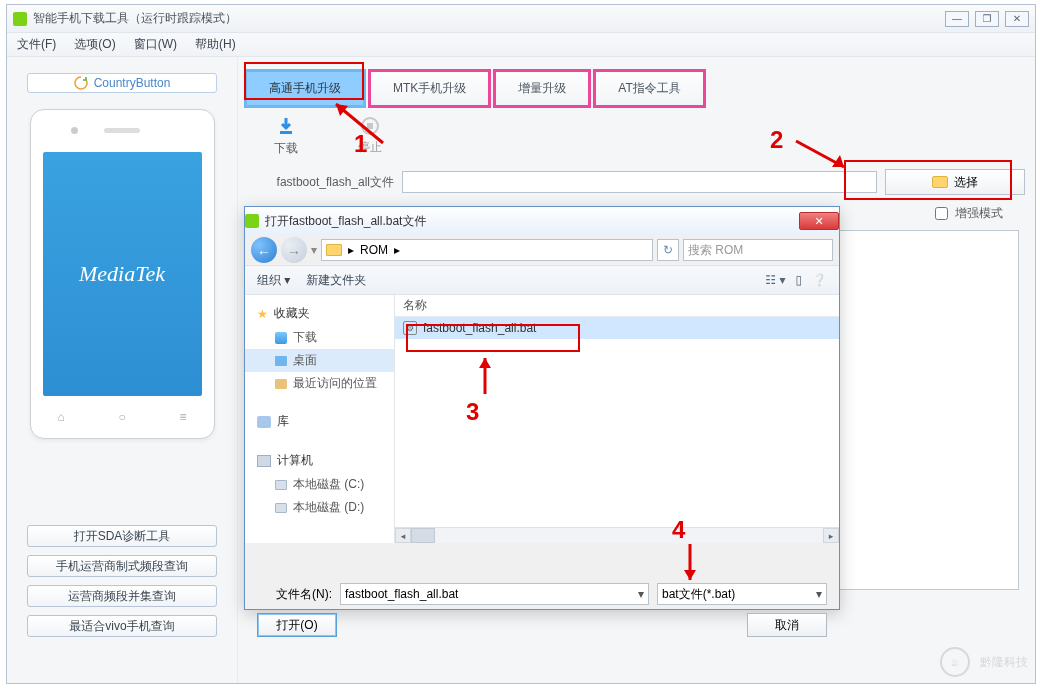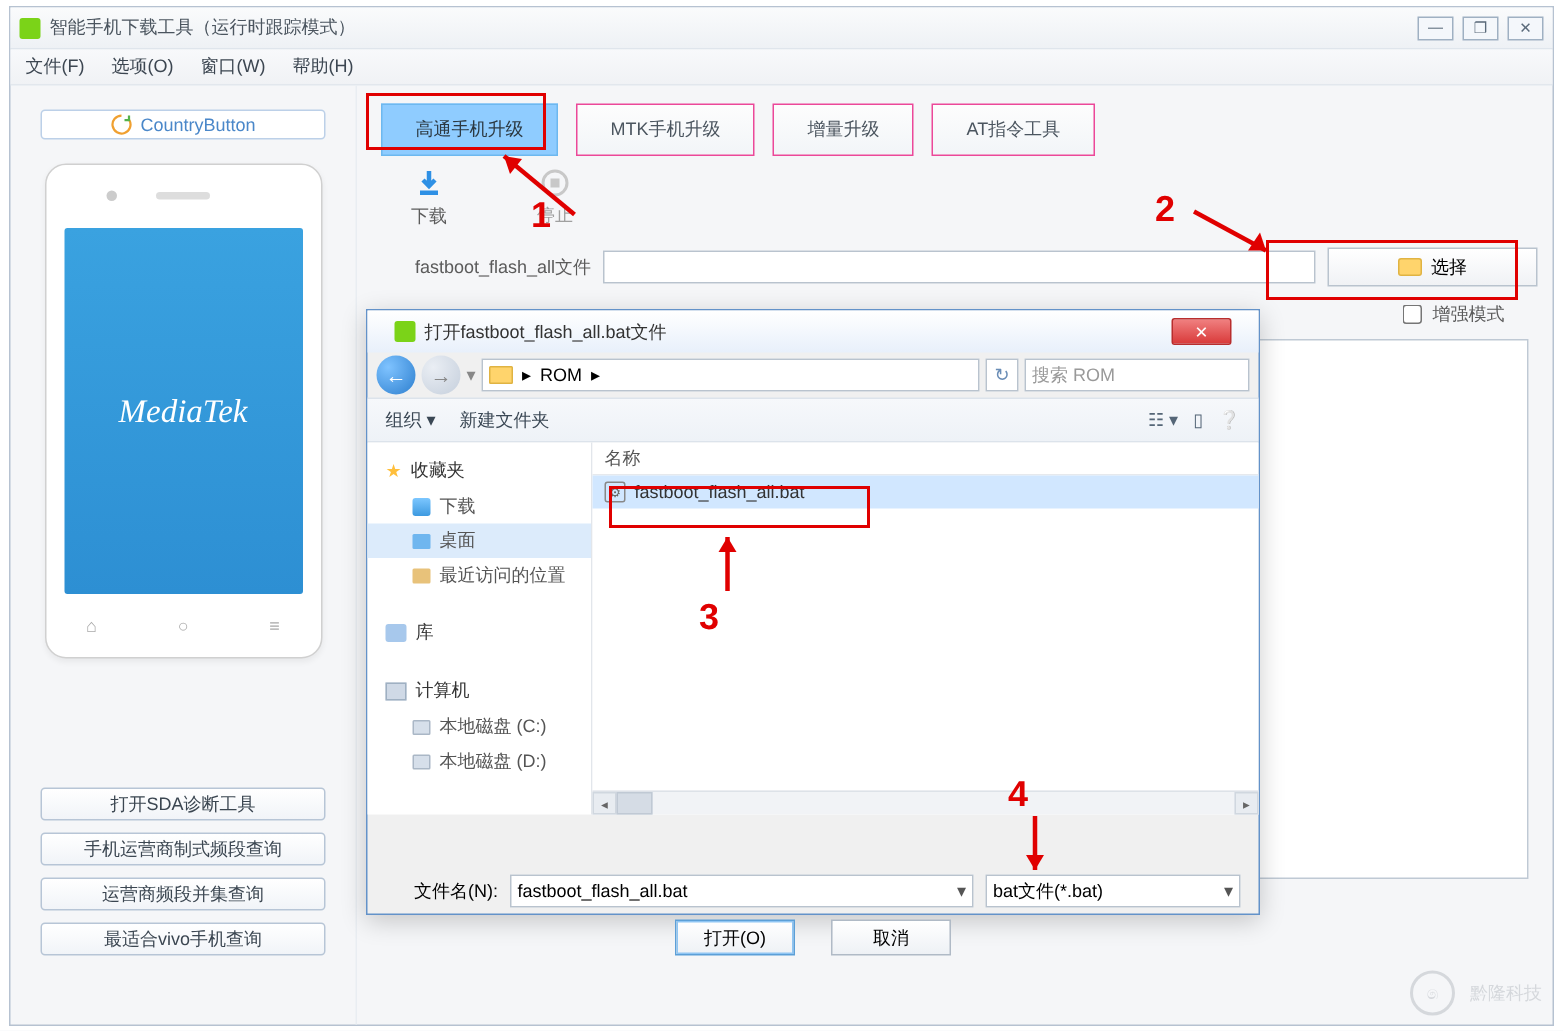--- a/index.html
+++ b/index.html
@@ -20,21 +20,21 @@
 .phone { margin-top: 16px; width: 185px; height: 330px; background:#fff; border:1px solid #d0d0d0; border-radius: 14px; box-shadow: 0 2px 4px rgba(0,0,0,.06); position:relative;}
 .phone .screen { position:absolute; left:12px; right:12px; top:42px; bottom:42px; background: linear-gradient(#3aa2e0,#2d8fd3); border-radius:2px; display:flex; align-items:center; justify-content:center; color:#fff; font-size:22px; font-family: "Times New Roman", serif; font-style: italic;}
 .phone .speaker{ position:absolute; top:18px; left:50%; transform:translateX(-50%); width:36px; height:5px; background:#ddd; border-radius:3px;}
 .phone .cam{position:absolute; top:17px; left:40px; width:7px; height:7px; background:#ccc; border-radius:50%;}
 .phone .navdots{position:absolute; bottom:14px; left:0; right:0; display:flex; justify-content:space-around; color:#aaa; font-size:14px;}
 .side-btn { width: 190px; height: 22px; margin-top: 8px; border:1px solid #b7c5d6; background:linear-gradient(#fff,#f1f4f8); border-radius:3px; font-size:12px; color:#3b4651;}
 .side-buttons { margin-top: auto; padding-bottom: 30px; display:flex; flex-direction:column; align-items:flex-end;}
 
 .content { flex:1; padding: 12px 10px 10px 6px; border-left:1px solid #e9edf2;}
 .tabs { display:flex; gap:2px; }
-.tab { padding: 8px 22px; border:1px solid #ec4899; background: linear-gradient(#fdfdfd,#f2f5f8); color:#4b555f;margin-left:10px;}
+.tab { padding: 8px 22px; border:3px solid #ec4899; background: linear-gradient(#fdfdfd,#f2f5f8); color:#4b555f;}
 .tab.active { background: #8fccff; color:#2c3942; border-color:#6db8ef;}
 .toolbar { display:flex; gap:60px; padding: 8px 30px 4px; align-items:center;}
 .tool { display:flex; flex-direction:column; align-items:center; gap:4px; color:#5c5c5c;}
 .tool.disabled{color:#a0a0a0;}
 .tool .ico-dl { width:20px; height:20px; display:flex; align-items:center; justify-content:center;}
 .tool .ico-stop{width:18px;height:18px; border-radius:50%; border:2px solid #c8c8c8; display:flex; align-items:center; justify-content:center;}
 .tool .ico-stop::after{content:""; width:6px;height:6px;background:#c8c8c8;}
 
 .filerow { display:flex; align-items:center; margin-top: 8px; gap:8px;}
 .filerow .lbl { width:150px; text-align:right; color:#5b5b5b;}
@@ -45,21 +45,21 @@
 .enh input{vertical-align:middle; margin-right:4px;}
 .listbox { margin:8px 6px 0; height:360px; border:1px solid #bfc9d4; background:#fff;}
 
 
 .red-box { position:absolute; border:2px solid #e00000; pointer-events:none;}
 .red-num { position:absolute; color:#e00000; font-size:24px; font-weight:bold; pointer-events:none;}
 .red-arrow{position:absolute; pointer-events:none;}
 
 
 .dialog { position:absolute; left:244px; top:206px; width:596px; height:404px; border:1px solid #6392c9; background:#f0f0f0; box-shadow:0 4px 16px rgba(0,0,0,.2);}
-.dlg-title{height:28px; background:linear-gradient(#fff,#e8f0fb); display:flex; align-items:center; padding:0 18px;}
+.dlg-title{height:28px; background:linear-gradient(#fff,#e8f0fb); display:flex; align-items:center; padding:0 0;}
 .dlg-title .ico{width:14px;height:14px;background:#7bd318; margin-right:6px; border-radius:2px;}
 .dlg-title .txt{flex:1; color:#333;}
 .dlg-close{width:40px; height:18px; background:linear-gradient(#f08080,#d93a3a); border:1px solid #b82d2d; border-radius:2px; color:#fff; display:flex; align-items:center; justify-content:center; font-size:11px;}
 .addrbar { height:30px; display:flex; align-items:center; padding:0 6px; gap:4px;}
 .navbtn { width:26px; height:26px; border-radius:50%; background:radial-gradient(circle at 30% 30%, #7fc3ff,#2d7fcf); color:#fff; display:flex; align-items:center; justify-content:center; font-size:14px;}
 .navbtn.fwd{background:radial-gradient(circle at 30% 30%,#eaeef4,#c5cfdc); color:#888;}
 .breadcrumb{flex:1; height:22px; border:1px solid #b9c3ce; background:#fff; display:flex; align-items:center; padding:0 4px; gap:6px;}
 .folder-ico{width:16px;height:12px;background:#ffd46c;border:1px solid #e0b342;border-radius:1px;}
 .searchbox{width:150px; height:22px; border:1px solid #b9c3ce; background:#fff; color:#999; padding:0 4px; display:flex; align-items:center; }
 .refresh{width:22px;height:22px;border:1px solid #b9c3ce;background:#fff;display:flex;align-items:center;justify-content:center;color:#6a8db6;}
@@ -82,21 +82,21 @@
 .scrollbar .sthumb{width:24px; background:#d5dce5; border:1px solid #c0c9d4;}
 .scrollbar .sarrow{width:16px; background:#e8ecf1; border:1px solid #d0d7df; display:flex;align-items:center;justify-content:center; font-size:9px; color:#666;}
 .scrollbar .strack{flex:1;}
 .dlg-footer{height:66px; padding:6px 12px;}
 .frow{display:flex; align-items:center; gap:8px; margin-bottom:8px;margin-top:34px;}
 .frow .flbl{width:75px; text-align:right;}
 .frow .finp{flex:1; height:22px; border:1px solid #b9c3ce; background:#fff; padding:0 4px; display:flex; align-items:center;}
 .frow .finp .dd{margin-left:auto; color:#555; }
 .fbtn{width:80px;height:24px;border:1px solid #b0bac6;background:linear-gradient(#fff,#eef1f5);}
 .fbtn.primary{border-color:#5c9fd7; box-shadow:0 0 0 1px #8fc5f3 inset;}
-.btnrow{display:flex; gap:24px; justify-content:center;}
+.btnrow{display:flex; gap:24px; justify-content:space-between;}
 
 .watermark{position:absolute; right:14px; bottom:10px; display:flex; align-items:center; gap:10px; color:#d5d8dc; font-size:20px; font-weight:300;}
 .watermark .wico{width:30px;height:30px;border-radius:50%;border:2px solid #d5d8dc;display:flex;align-items:center;justify-content:center; color:#d5d8dc; position:relative;}
 </style>
 </head>
 <body>
 
 <div class="win-frame">
   <div class="titlebar">
     <div class="app-ico"></div>

